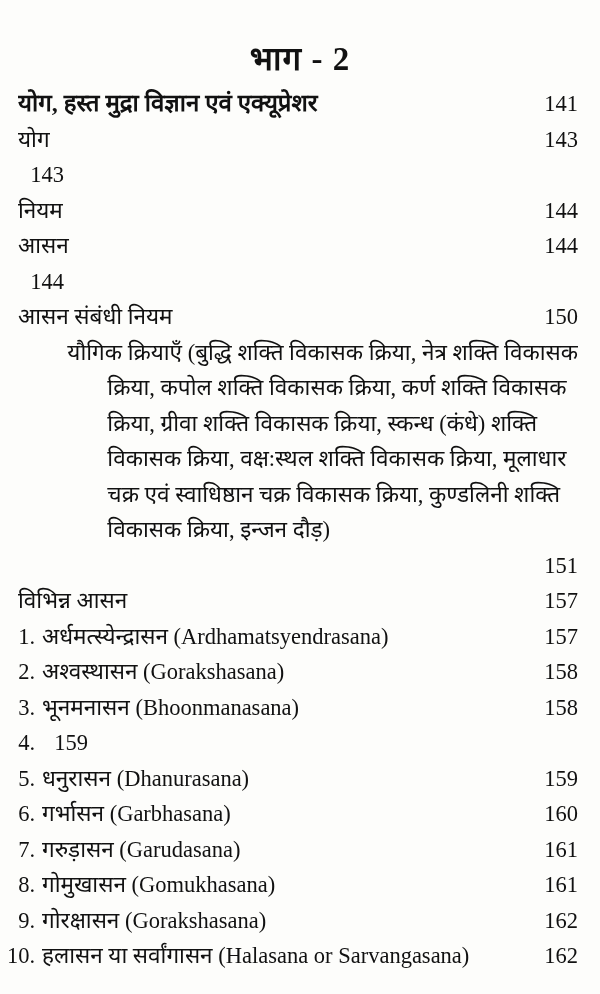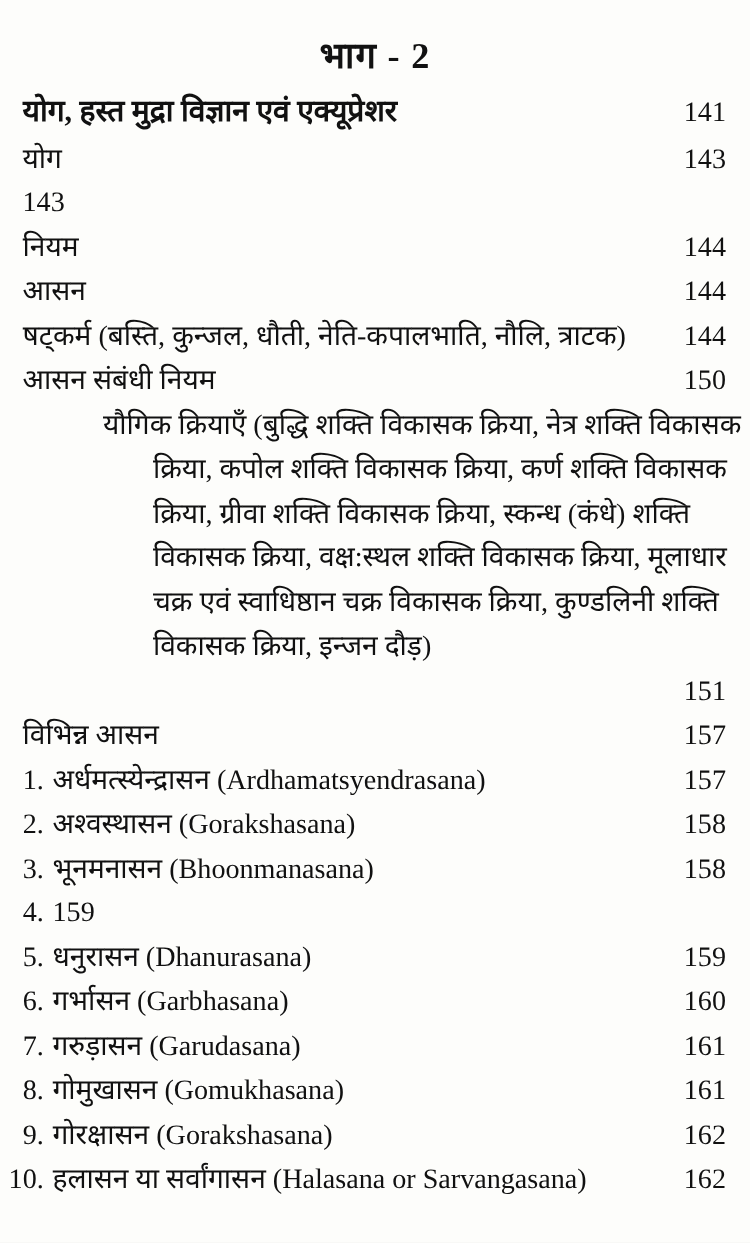--- a/index.html
+++ b/index.html
@@ -12,46 +12,46 @@
     width: 600px;
     height: 994px;
     margin: 0 auto;
     background: #fdfdfb;
     color: #111111;
     overflow: hidden;
     box-sizing: border-box;
   }
   .title {
     margin: 0;
-    padding-top: 28px;
+    padding-top: 42px;
     text-align: center;
-    font-size: 29px;
+    font-size: 33px;
     font-weight: bold;
     letter-spacing: 1px;
     line-height: 34px;
   }
   .toc {
     margin-top: 10px;
   }
   .row {
     display: flex;
     align-items: baseline;
-    padding: 0 7px 0 18px;
+    padding: 0 22px 0 18px;
     font-size: 22.5px;
     line-height: 35.5px;
     font-family: Liberation Serif, serif;
   }
   .row .label {
     flex: 1;
     white-space: nowrap;
     overflow: hidden;
   }
   .row .pagenum {
     min-width: 46px;
-    text-align: left;
+    text-align: right;
   }
   .row.heading {
     font-weight: bold;
     font-size: 24px;
   }
   .row.heading .pagenum { font-weight: normal; font-size: 22.5px; }
   .para-row {
     align-items: flex-end;
     flex-direction: column;
   }
@@ -101,21 +101,20 @@
       <span class="label">नियम</span>
       <span class="pagenum">144</span>
     </div>
 
     <div class="row">
       <span class="label">आसन</span>
       <span class="pagenum">144</span>
     </div>
 
     <div class="row">
-      <span class="label">षट्कर्म (बस्ति, कुन्जल, धौती, नेति-कपालभाति, नौलि, त्राटक)</span>
       <span class="pagenum">144</span>
     </div>
 
 
     <div class="row">
       <span class="label">आसन संबंधी नियम</span>
       <span class="pagenum">150</span>
     </div>
 
     <div class="row para-row">

